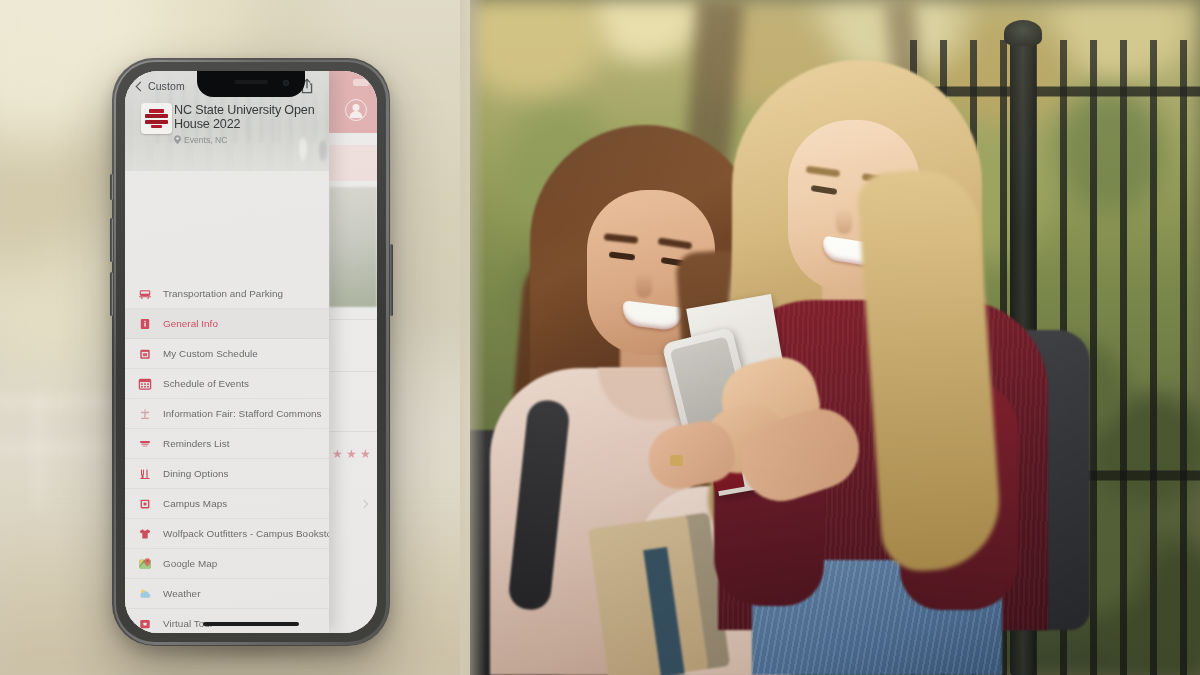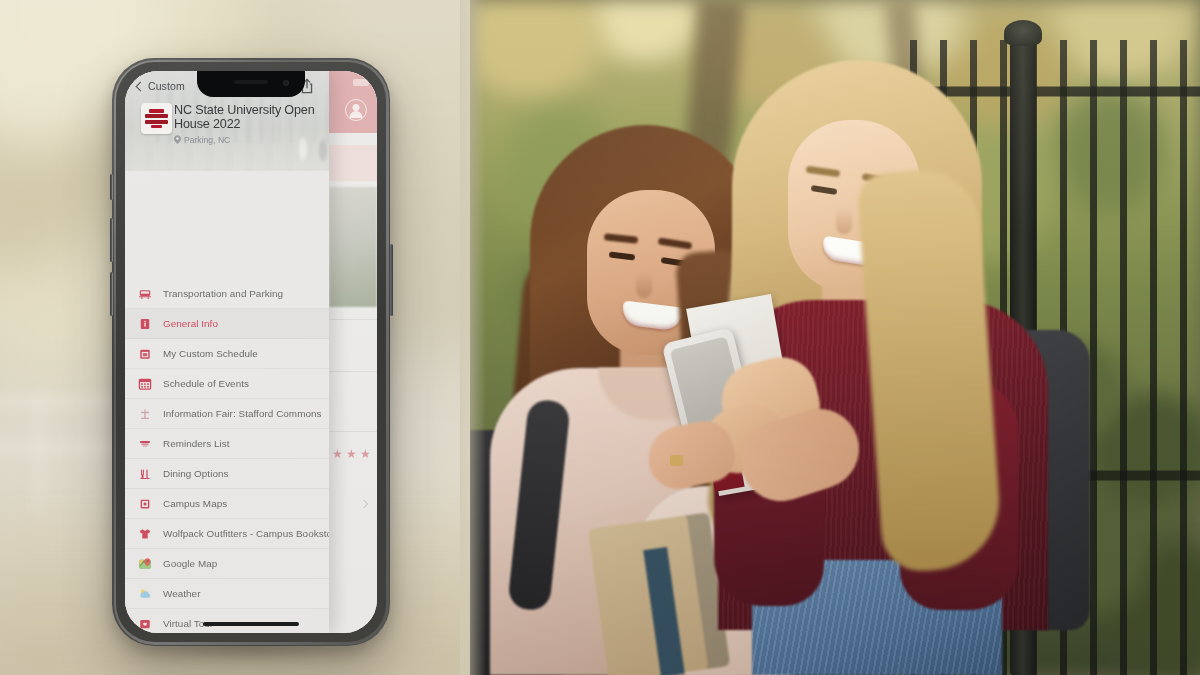--- a/index.html
+++ b/index.html
@@ -668,21 +668,21 @@
               <div class="ev-icon-b3"></div>
               <div class="ev-icon-b4"></div>
             </div>
             <div class="ev-txt">
               <div class="ev-title">NC State University Open House 2022</div>
               <div class="ev-loc">
                 <svg class="pin-ic" width="7" height="9" viewBox="0 0 8 10">
                   <path d="M4 0C1.8 0 0 1.8 0 4c0 2.9 4 6 4 6s4-3.1 4-6c0-2.2-1.8-4-4-4z" fill="#9a9c9f"></path>
                   <circle cx="4" cy="3.9" r="1.4" fill="#ececee"></circle>
                 </svg>
-                <span>Parking, NC</span>
+                <span>Events, NC</span>
               </div>
             </div>
           </div>
 
           <div class="menu">
             <div class="menu-inner" id="menu-inner">
                 <div class="mi">
                   <span class="mi-ic">
                     <svg width="14" height="14" viewBox="0 0 16 16">
                       <rect x="2" y="3.6" width="12" height="6.6" rx="1.6" fill="#c9203c"></rect>

